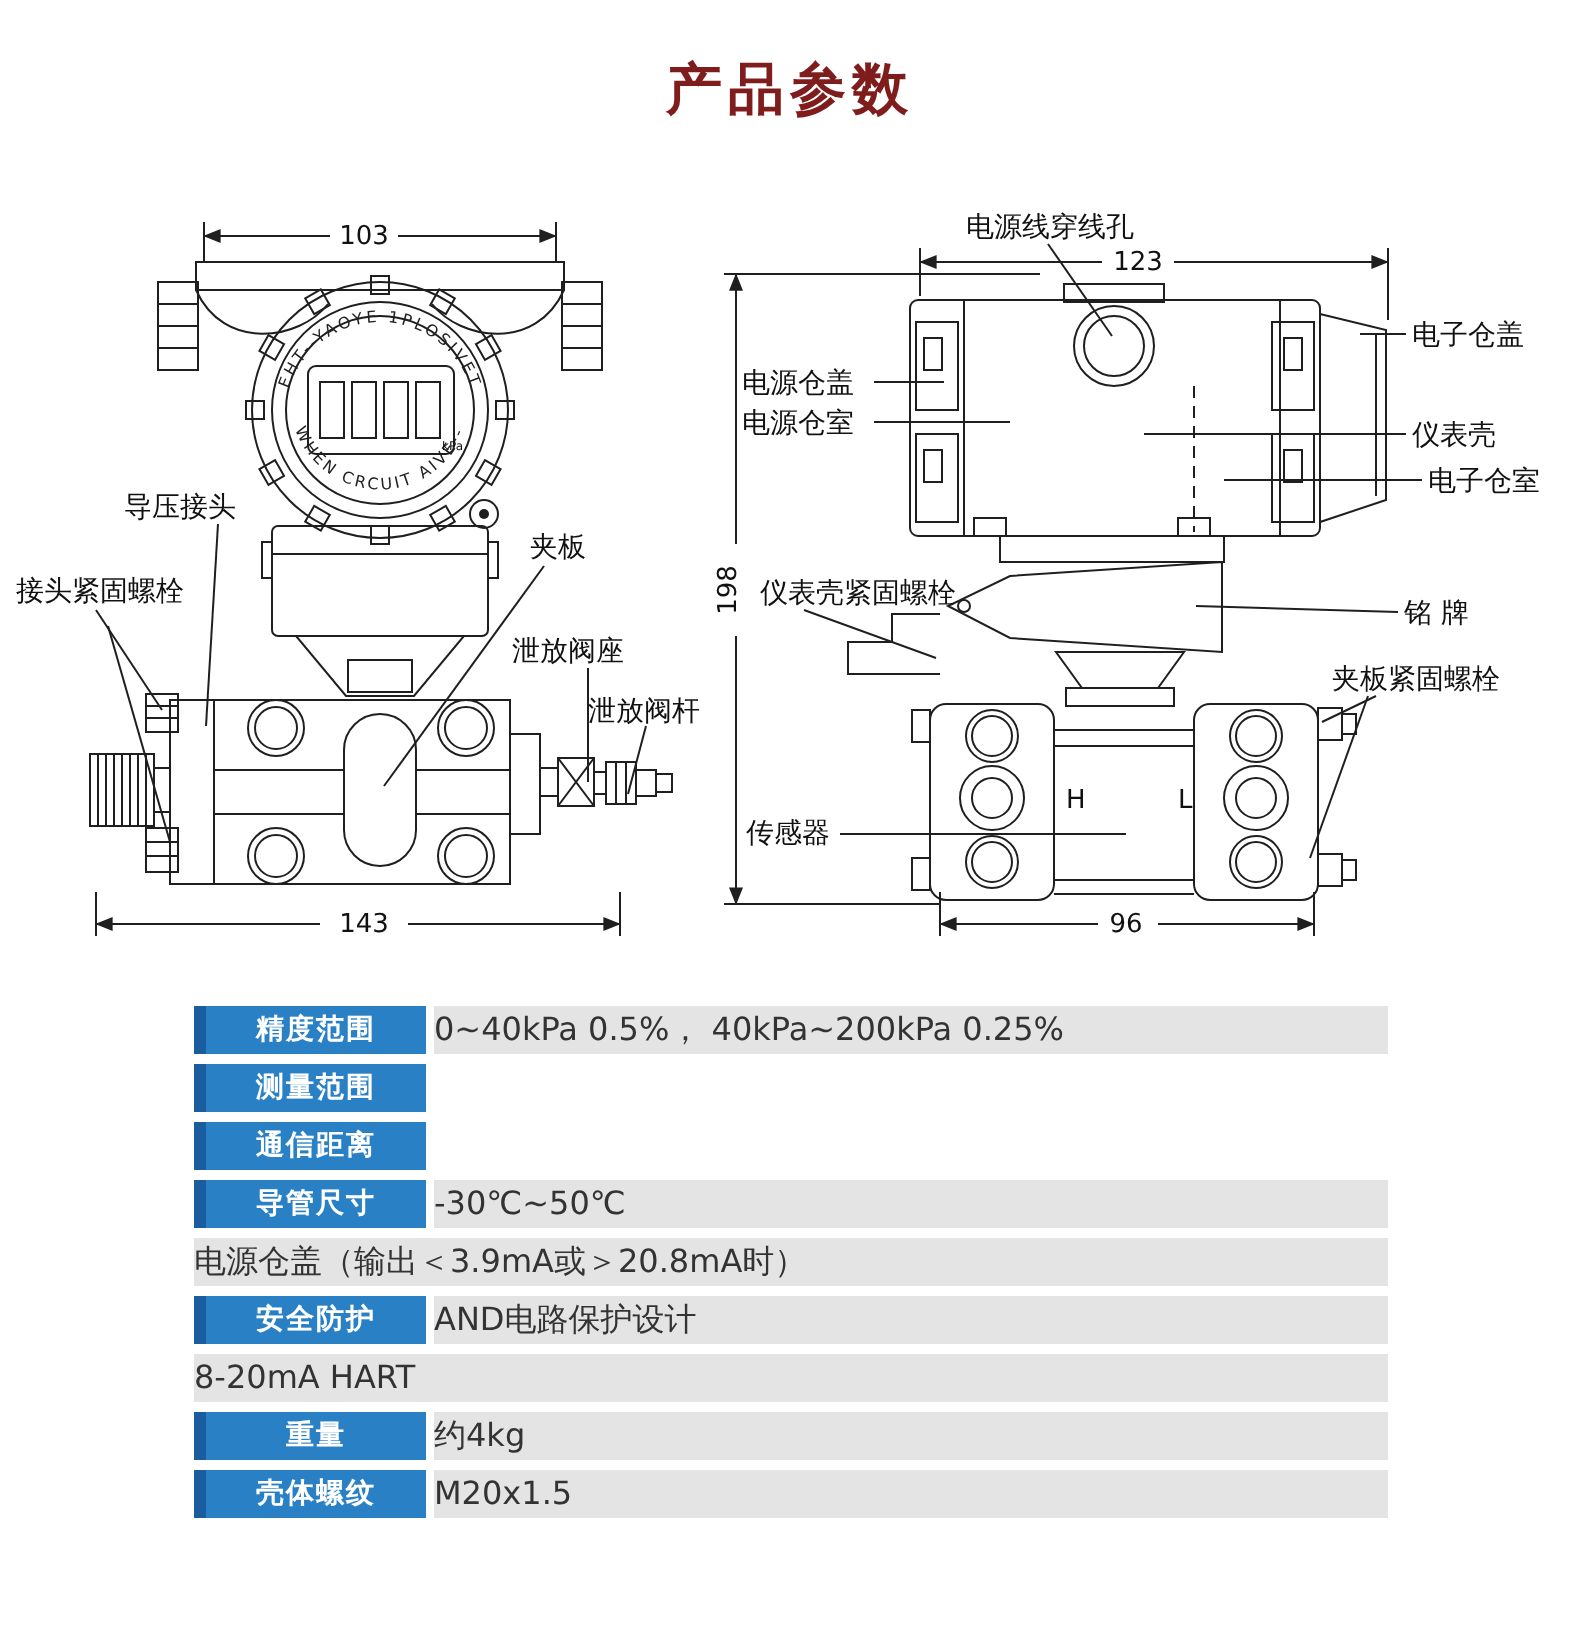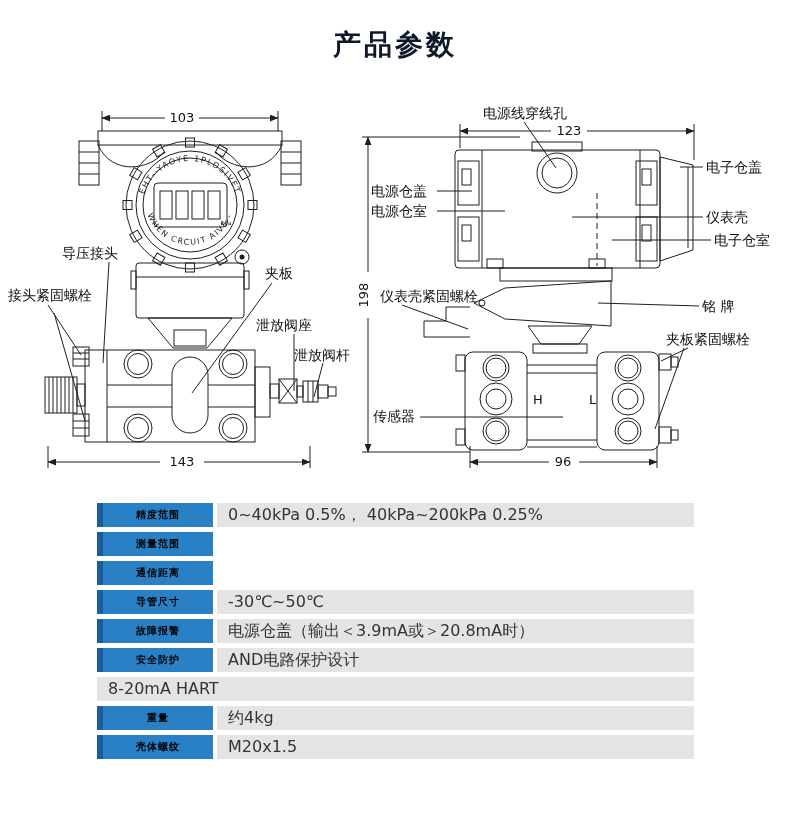--- a/index.html
+++ b/index.html
@@ -1,33 +1,33 @@
 <!DOCTYPE html>
 <html style="--label-bg: #2980c4; --label-accent: #1b5c9e; --value-bg: #e4e4e4; --value-text: #333333; --line: #1f1f1f;"><head>
 <meta charset="utf-8">
 <style>
   html,body{margin:0;padding:0;background:#fff;}
   body{width:790px;height:824px;position:relative;font-family:"DejaVu Sans",sans-serif;overflow:hidden;}
   .page-title{position:absolute;left:0;top:26px;width:790px;text-align:center;
-    font-size:28px;font-weight:bold;color:#0f172a;letter-spacing:3px;}
+    font-size:28px;font-weight:bold;color:#7f1d1d;letter-spacing:3px;}
   svg.drawings{position:absolute;left:0;top:0;}
   .ln{fill:none;stroke:#1f1f1f;stroke-width:1;}
   .lbl{font-size:14px;fill:#111;}
   .dim{font-size:13px;fill:#111;}
   .ring{font-size:8px;fill:#222;letter-spacing:1.5px;}
   .hl{font-size:13px;fill:#111;}
   .wbg{fill:#fff;stroke:none;}
   .spec-table{position:absolute;left:97px;top:503px;width:597px;}
   .spec-row{display:flex;height:24px;margin-bottom:5px;}
   .spec-label{width:110px;border-left:6px solid var(--label-accent,#1b5c9e);
-    background:var(--label-bg,#2980c4);color:#000000;font-size:10px;font-weight:bold;
+    background:var(--label-bg,#2980c4);color:#ffffff;font-size:14px;font-weight:bold;
     text-align:center;line-height:24px;margin-right:4px;letter-spacing:1px;
     white-space:nowrap;overflow:hidden;}
   .spec-value{flex:1;background:var(--value-bg,#e4e4e4);color:var(--value-text,#333);
-    font-size:16px;line-height:24px;padding-left:11px;white-space:nowrap;overflow:hidden;}
+    font-size:16px;line-height:24px;white-space:nowrap;overflow:hidden;}
 </style>
 </head>
 <body>
 
 <div class="page-title">产品参数</div>
 
 <svg class="drawings" width="790" height="500" viewBox="0 0 790 500">
   <defs>
     <marker id="arw" viewBox="0 0 10 8" refX="9.5" refY="4" markerWidth="9" markerHeight="7" orient="auto-start-reverse">
         <path d="M0,0 L10,4 L0,8 Z" fill="#1f1f1f"></path>
@@ -266,21 +266,20 @@
     <div class="spec-label">测量范围</div>
   </div>
   <div class="spec-row">
     <div class="spec-label">通信距离</div>
   </div>
   <div class="spec-row">
     <div class="spec-label">导管尺寸</div>
     <div class="spec-value">-30℃~50℃</div>
   </div>
   <div class="spec-row">
-    <div class="spec-label">故障报警</div>
     <div class="spec-value">电源仓盖（输出＜3.9mA或＞20.8mA时）</div>
   </div>
   <div class="spec-row">
     <div class="spec-label">安全防护</div>
     <div class="spec-value">AND电路保护设计</div>
   </div>
   <div class="spec-row">
     <div class="spec-value">8-20mA HART</div>
   </div>
   <div class="spec-row">

